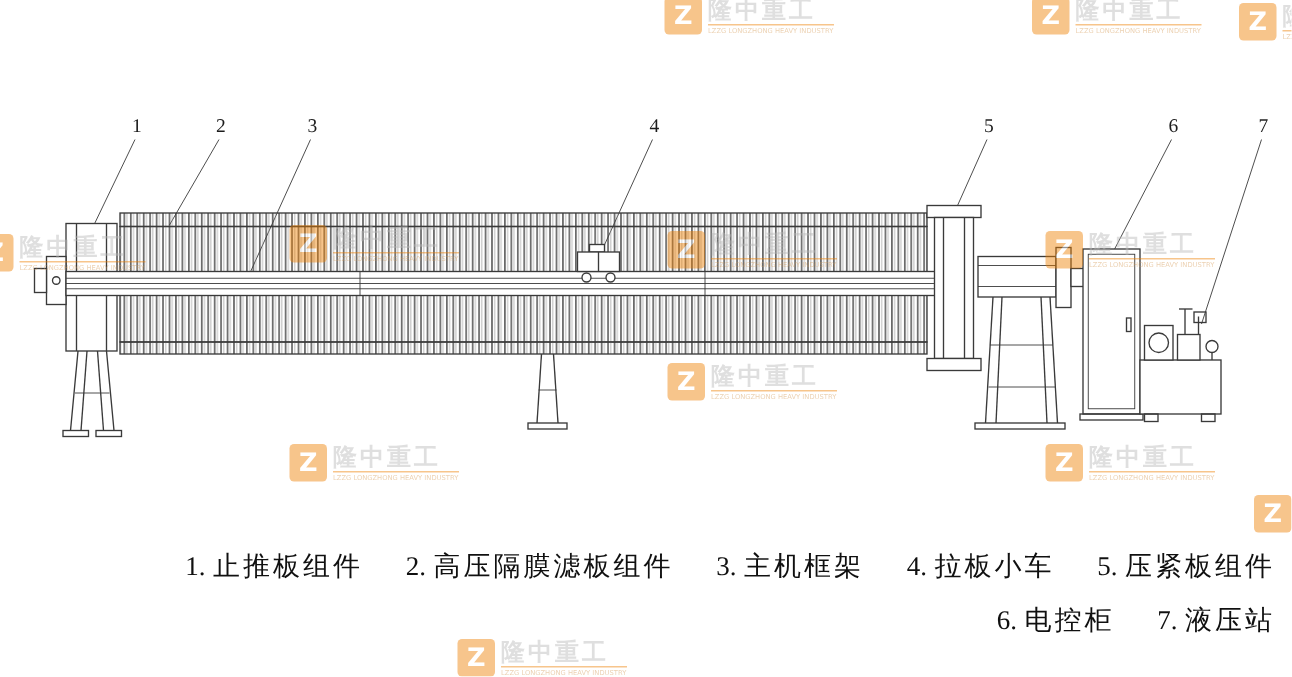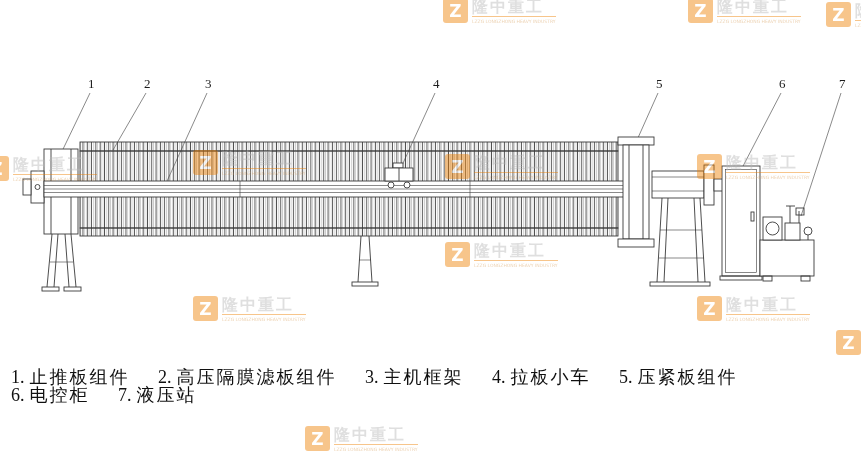--- a/index.html
+++ b/index.html
@@ -19,23 +19,23 @@
   .wm-cn  { font:bold 16px/18px "DejaVu Sans", sans-serif; color:#b9b9b9;
             letter-spacing:2px; white-space:nowrap; }
   .wm-sub { font:4.5px/7px "DejaVu Sans", sans-serif; color:#d59a55;
             border-top:1px solid #ee7f00; padding-top:1px; white-space:nowrap; }
 
   
   .callout { position:absolute; z-index:2; font:13px "Liberation Serif", serif;
              color:#1c1c1c; }
 
   
-  .caption { position:absolute; left:0; width:100%; text-align:left; z-index:2;
+  .caption { position:absolute; left:0; width:100%; text-align:right; z-index:2;
              font-size:18px; color:#101010; letter-spacing:2px;
-             font-family:"Liberation Serif", serif; }
+             font-family:"Liberation Serif", serif;padding-left:32px; }
   .cap-item { margin:0 11px; white-space:nowrap; }
   .cap-num  { margin-right:5px; letter-spacing:0; }
 </style>
 </head>
 <body>
 
 <div id="canvas">
 
   <svg class="drawing" width="861" height="451" viewBox="0 0 861 451">
     <defs>
@@ -161,21 +161,21 @@
   <div class="callout" style="left:779px;top:76px">6</div>
   <div class="callout" style="left:839px;top:76px">7</div>
 
   <div class="caption" style="top:365px">
     <span class="cap-item"><span class="cap-num">1.</span><span>止推板组件</span></span>
     <span class="cap-item"><span class="cap-num">2.</span><span>高压隔膜滤板组件</span></span>
     <span class="cap-item"><span class="cap-num">3.</span><span>主机框架</span></span>
     <span class="cap-item"><span class="cap-num">4.</span><span>拉板小车</span></span>
     <span class="cap-item"><span class="cap-num">5.</span><span>压紧板组件</span></span>
   </div>
-  <div class="caption" style="top:383px">
+  <div class="caption" style="top:401px">
     <span class="cap-item"><span class="cap-num">6.</span><span>电控柜</span></span>
     <span class="cap-item"><span class="cap-num">7.</span><span>液压站</span></span>
   </div>
 
   <div class="wm" style="left:443px;top:-2px">
       <span class="wm-logo">Z</span>
       <span class="wm-body">
         <span class="wm-cn">隆中重工</span>
         <span class="wm-sub">LZZG LONGZHONG HEAVY INDUSTRY</span>
       </span>

